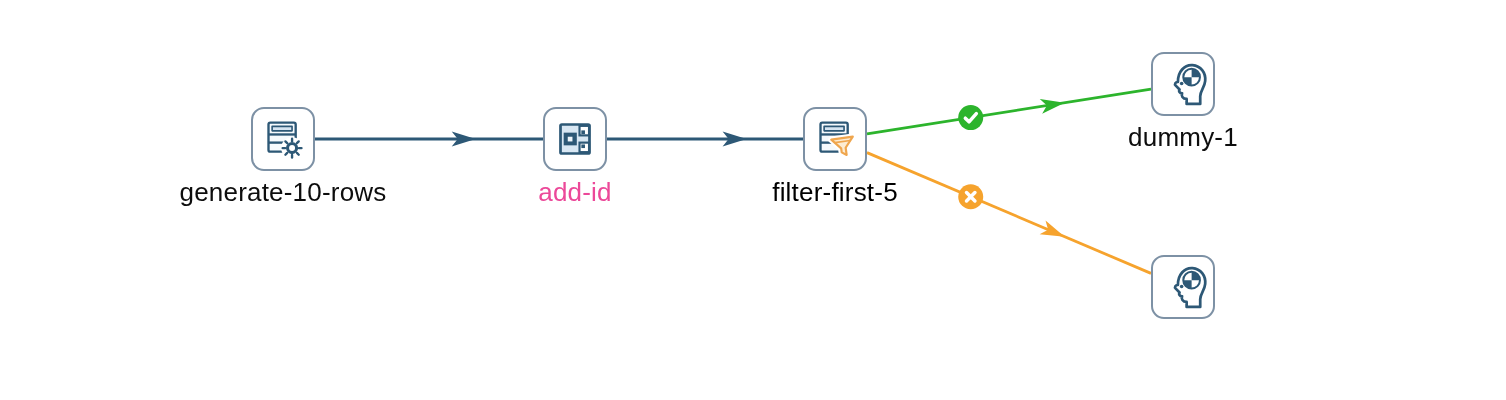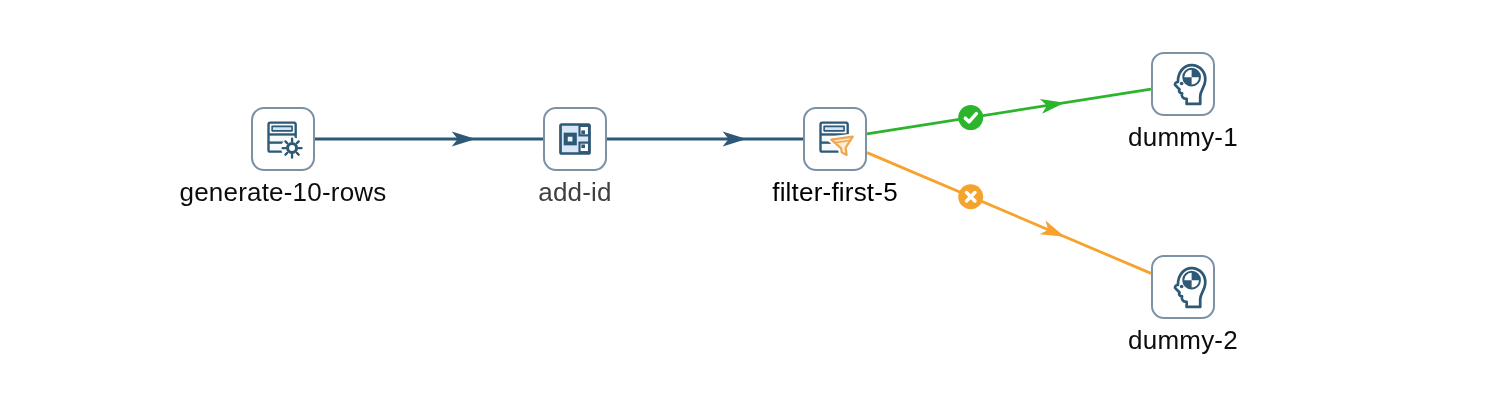--- a/index.html
+++ b/index.html
@@ -86,21 +86,21 @@
     <rect x="19.5" y="25" width="14.5" height="14" fill="#2d5876"></rect>
     <rect x="24" y="29.5" width="5.2" height="5.2" fill="#eef5fa"></rect>
     <g fill="#ffffff" stroke="#2d5876" stroke-width="2.4">
       <rect x="37" y="17.5" width="10.5" height="10.5"></rect>
       <rect x="37" y="36" width="10.5" height="10.5"></rect>
     </g>
     <rect x="39" y="22.5" width="4" height="4" fill="#2d5876"></rect>
     <rect x="39" y="38" width="4" height="4" fill="#2d5876"></rect>
   </svg>
 </div>
-    <div class="node-label" style="color: #404040;">add-id</div>
+    <div class="node-label" style="color: #ec4899;">add-id</div>
   </div>
 
   <div class="node" style="left: 803px; top: 107px;">
     <div class="node-box" style="border-color: rgb(125, 145, 165);">
   <svg viewBox="0 0 64 64" xmlns="http://www.w3.org/2000/svg">
     <g fill="none" stroke="#2d5876" stroke-width="2.6" stroke-linejoin="round">
       <rect x="16" y="14" width="30" height="32" rx="2" fill="#f6fafd"></rect>
       <rect x="20" y="18" width="22" height="5" fill="#d6e5f2" stroke-width="1.8"></rect>
       <line x1="16" y1="27" x2="46" y2="27"></line>
       <line x1="16" y1="36" x2="46" y2="36"></line>
@@ -131,16 +131,15 @@
   <div class="node" style="left: 1151px; top: 255px;">
     <div class="node-box" style="border-color: rgb(125, 145, 165);">
   <svg viewBox="0 0 64 64" xmlns="http://www.w3.org/2000/svg">
     <path d="M36,54 L36,48.5 C31.5,48.5 29.8,44.8 31,42.3 C28.2,42.3 27,40 28.2,38 L24,33.8 C22.2,31.9 23.8,29.6 26.4,29.8 C26.2,18.5 33.5,10.5 42.5,11.2 C51.5,12 57.3,19.5 56.5,28.5 C55.9,35.5 51,39.5 51,45.5 L51,54 Z" fill="#ffffff" stroke="#2d5876" stroke-width="3" stroke-linejoin="round"></path>
     <circle cx="41.5" cy="24.5" r="9.2" fill="#ffffff" stroke="#2d5876" stroke-width="2.2"></circle>
     <path d="M41.5,24.5 L41.5,15.3 A9.2,9.2 0 0 1 50.7,24.5 Z" fill="#2d5876"></path>
     <path d="M41.5,24.5 L41.5,33.7 A9.2,9.2 0 0 1 32.3,24.5 Z" fill="#2d5876"></path>
     <circle cx="30.5" cy="31.5" r="2" fill="#2d5876"></circle>
   </svg>
 </div>
-    <div class="node-label" style="color: rgb(13, 13, 13);">dummy-2</div>
   </div>
 </div>
 </div>
 
 </body></html>

